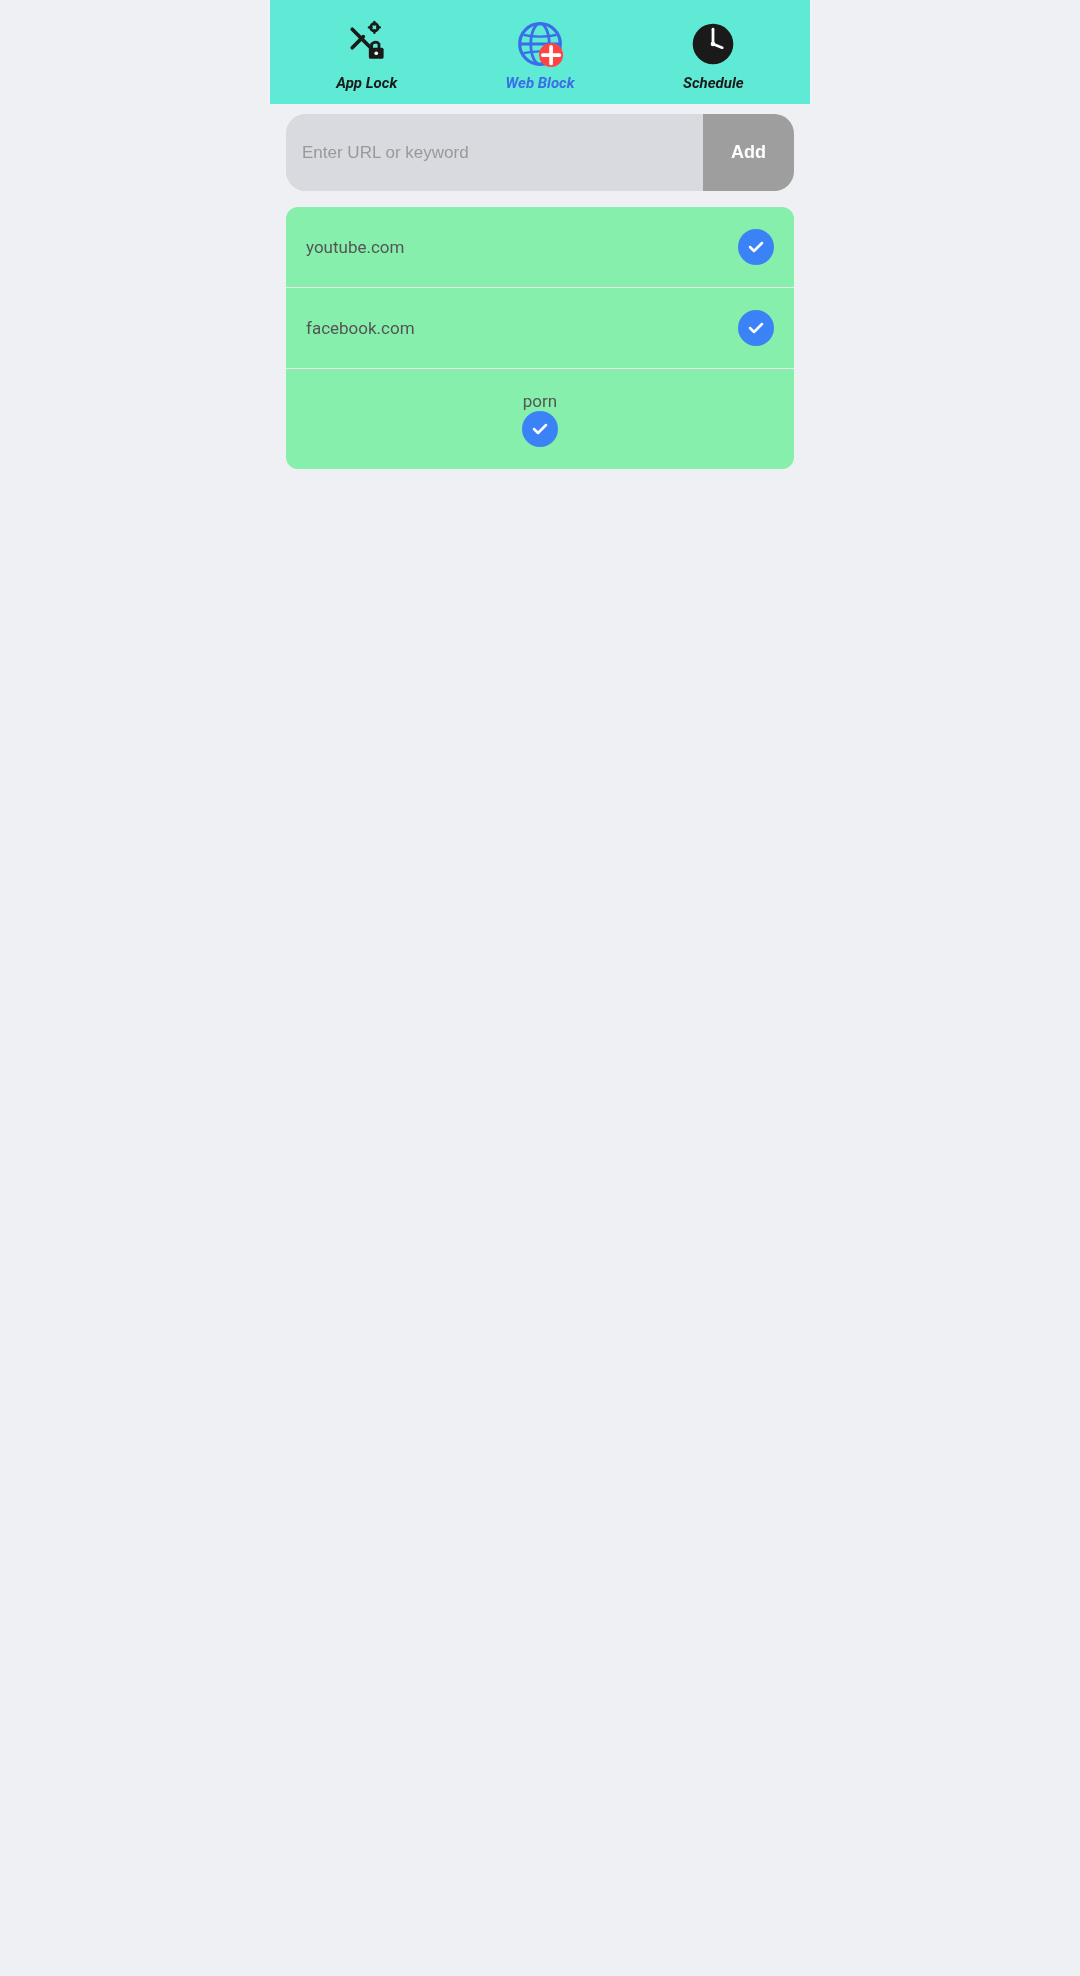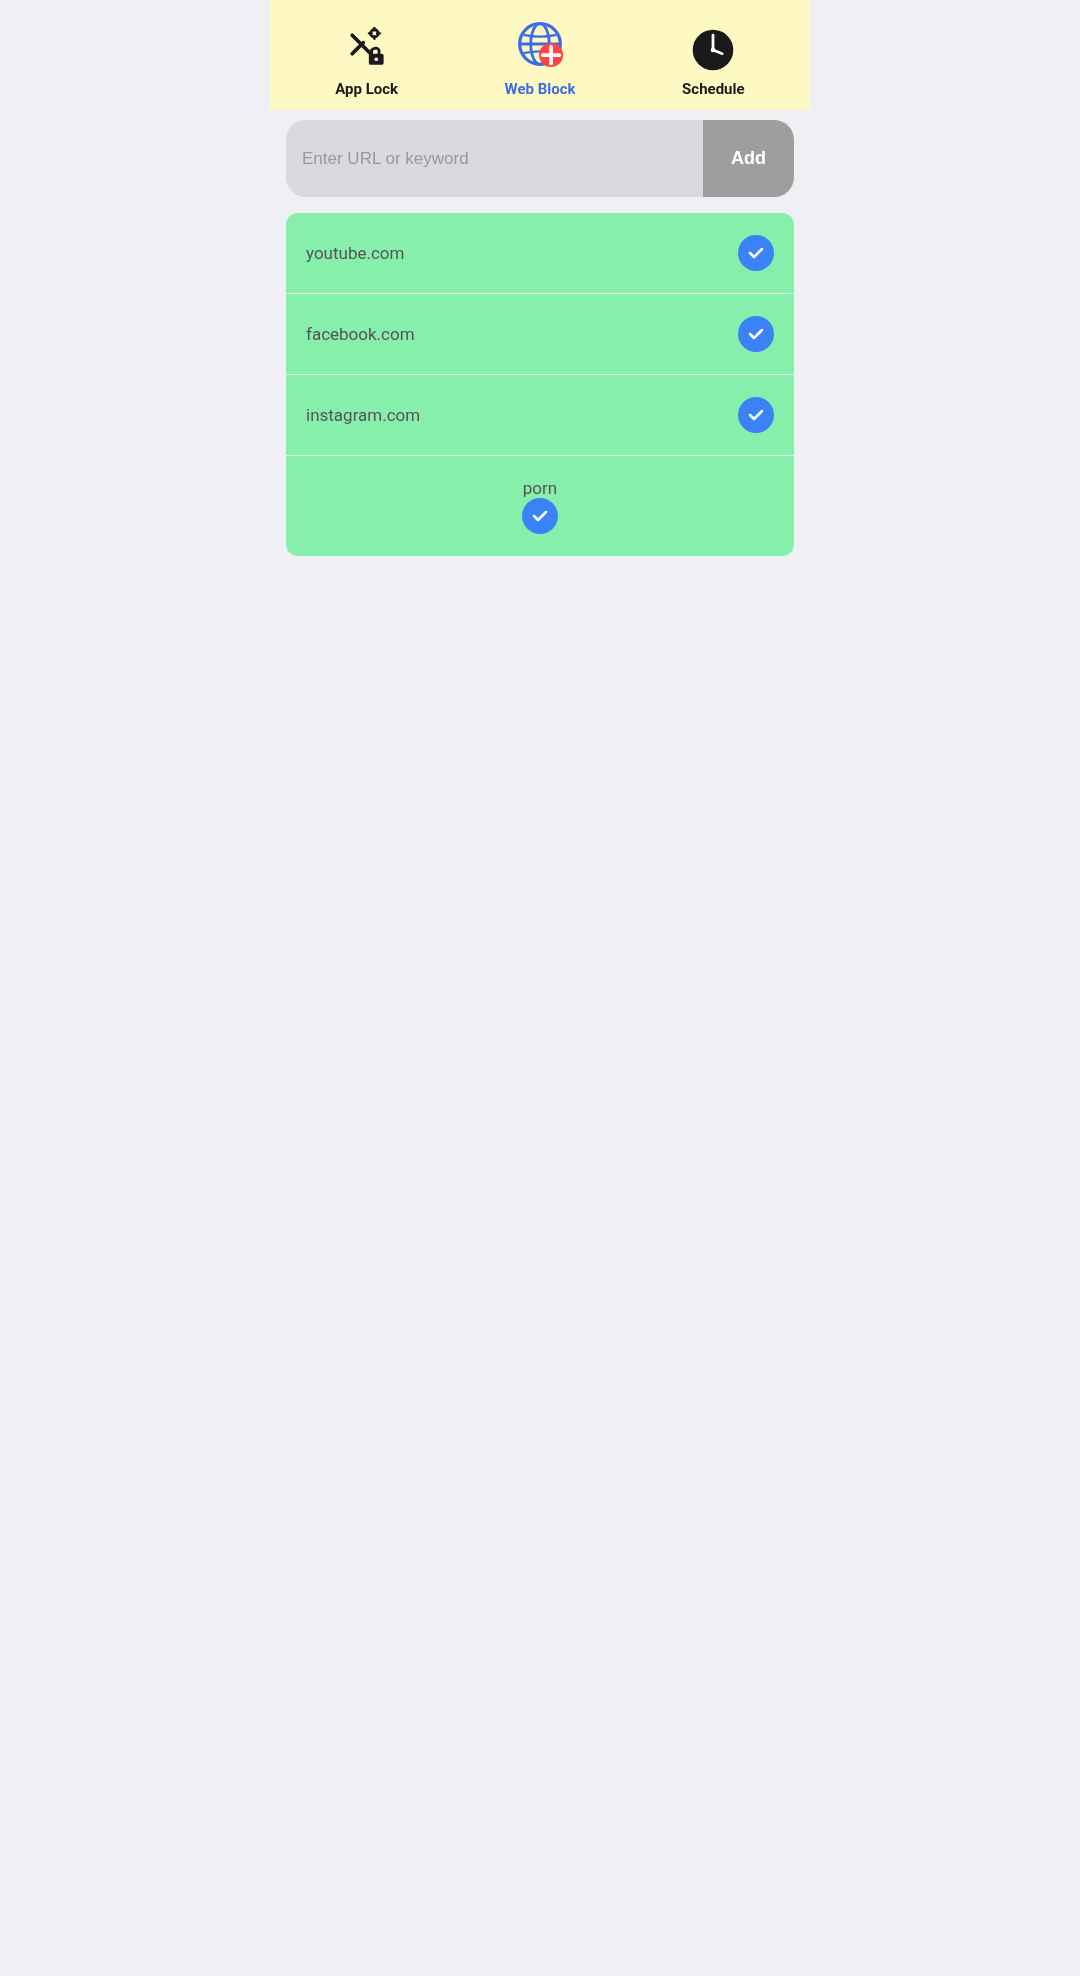--- a/index.html
+++ b/index.html
@@ -14,43 +14,43 @@
       font-family: -apple-system, BlinkMacSystemFont, 'Segoe UI', Roboto, sans-serif;
       width: 100%;
       max-width: 540px;
       margin: 0 auto;
       min-height: 100vh;
     }
 
     .top-nav {
       display: flex;
       justify-content: space-around;
-      align-items: flex-end;
+      align-items: center;
       padding: 20px 10px 12px;
-      background-color: #fef9c3;
+      background-color: #5eead4;
+      font-style: italic;
     }
 
     .nav-item {
       display: flex;
       flex-direction: column;
       align-items: center;
       gap: 6px;
       cursor: pointer;
       flex: 1;
     }
 
     .nav-item .nav-label {
       font-size: 15px;
       font-weight: 700;
       color: #1a1a1a;
     }
 
     .nav-item.active .nav-label {
       color: #3b6de8;
-      margin-top: 6px;
     }
 
     .nav-icon {
       width: 48px;
       height: 48px;
       display: flex;
       align-items: center;
       justify-content: center;
     }
 
@@ -221,28 +221,20 @@
 
   <div class="blocked-item">
     <span class="blocked-item-label">facebook.com</span>
     <div class="check-circle">
       <svg viewBox="0 0 20 20" fill="none" xmlns="http://www.w3.org/2000/svg">
         <path d="M4 10 L8 14 L16 6" stroke="white" stroke-width="2.5" stroke-linecap="round" stroke-linejoin="round"></path>
       </svg>
     </div>
   </div>
 
-  <div class="blocked-item">
-    <span class="blocked-item-label">instagram.com</span>
-    <div class="check-circle">
-      <svg viewBox="0 0 20 20" fill="none" xmlns="http://www.w3.org/2000/svg">
-        <path d="M4 10 L8 14 L16 6" stroke="white" stroke-width="2.5" stroke-linecap="round" stroke-linejoin="round"></path>
-      </svg>
-    </div>
-  </div>
 
   <div class="blocked-item">
     <span class="blocked-item-label">porn</span>
     <div class="check-circle">
       <svg viewBox="0 0 20 20" fill="none" xmlns="http://www.w3.org/2000/svg">
         <path d="M4 10 L8 14 L16 6" stroke="white" stroke-width="2.5" stroke-linecap="round" stroke-linejoin="round"></path>
       </svg>
     </div>
   </div>
 

